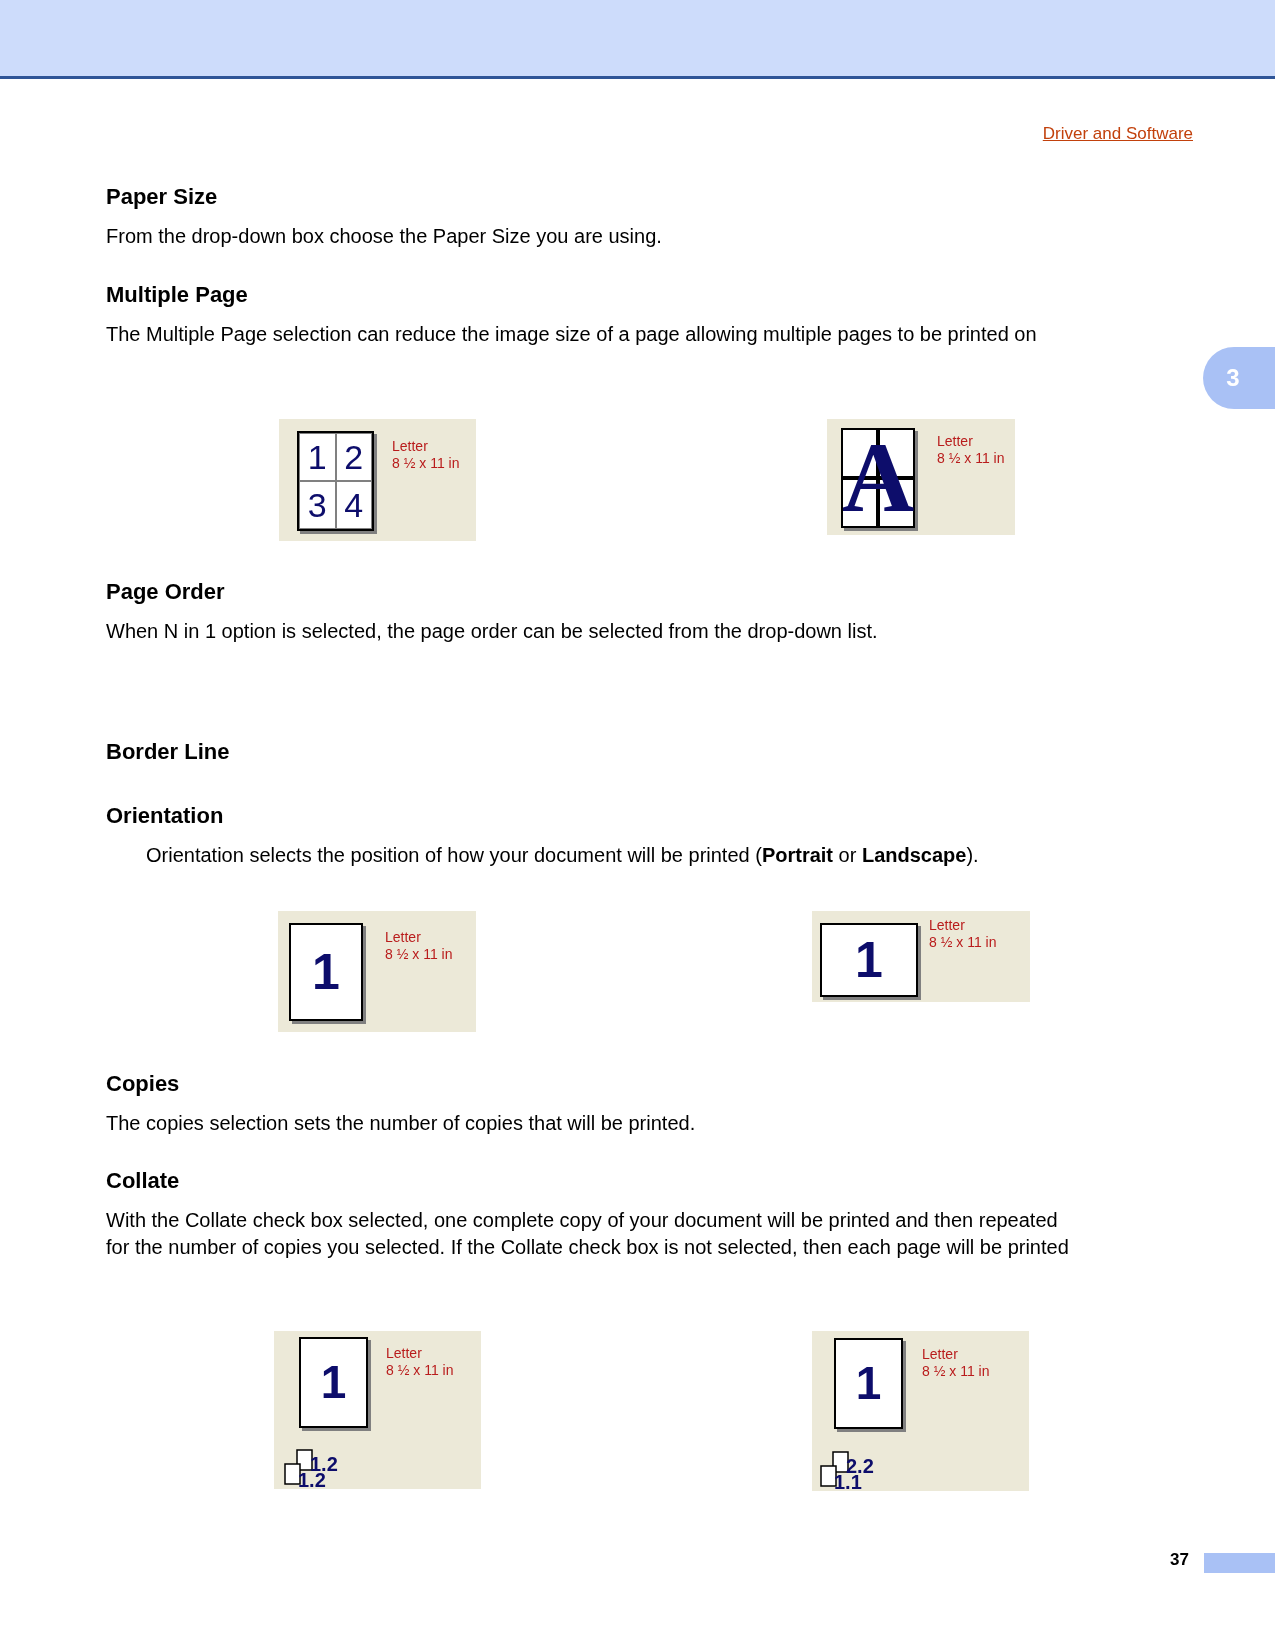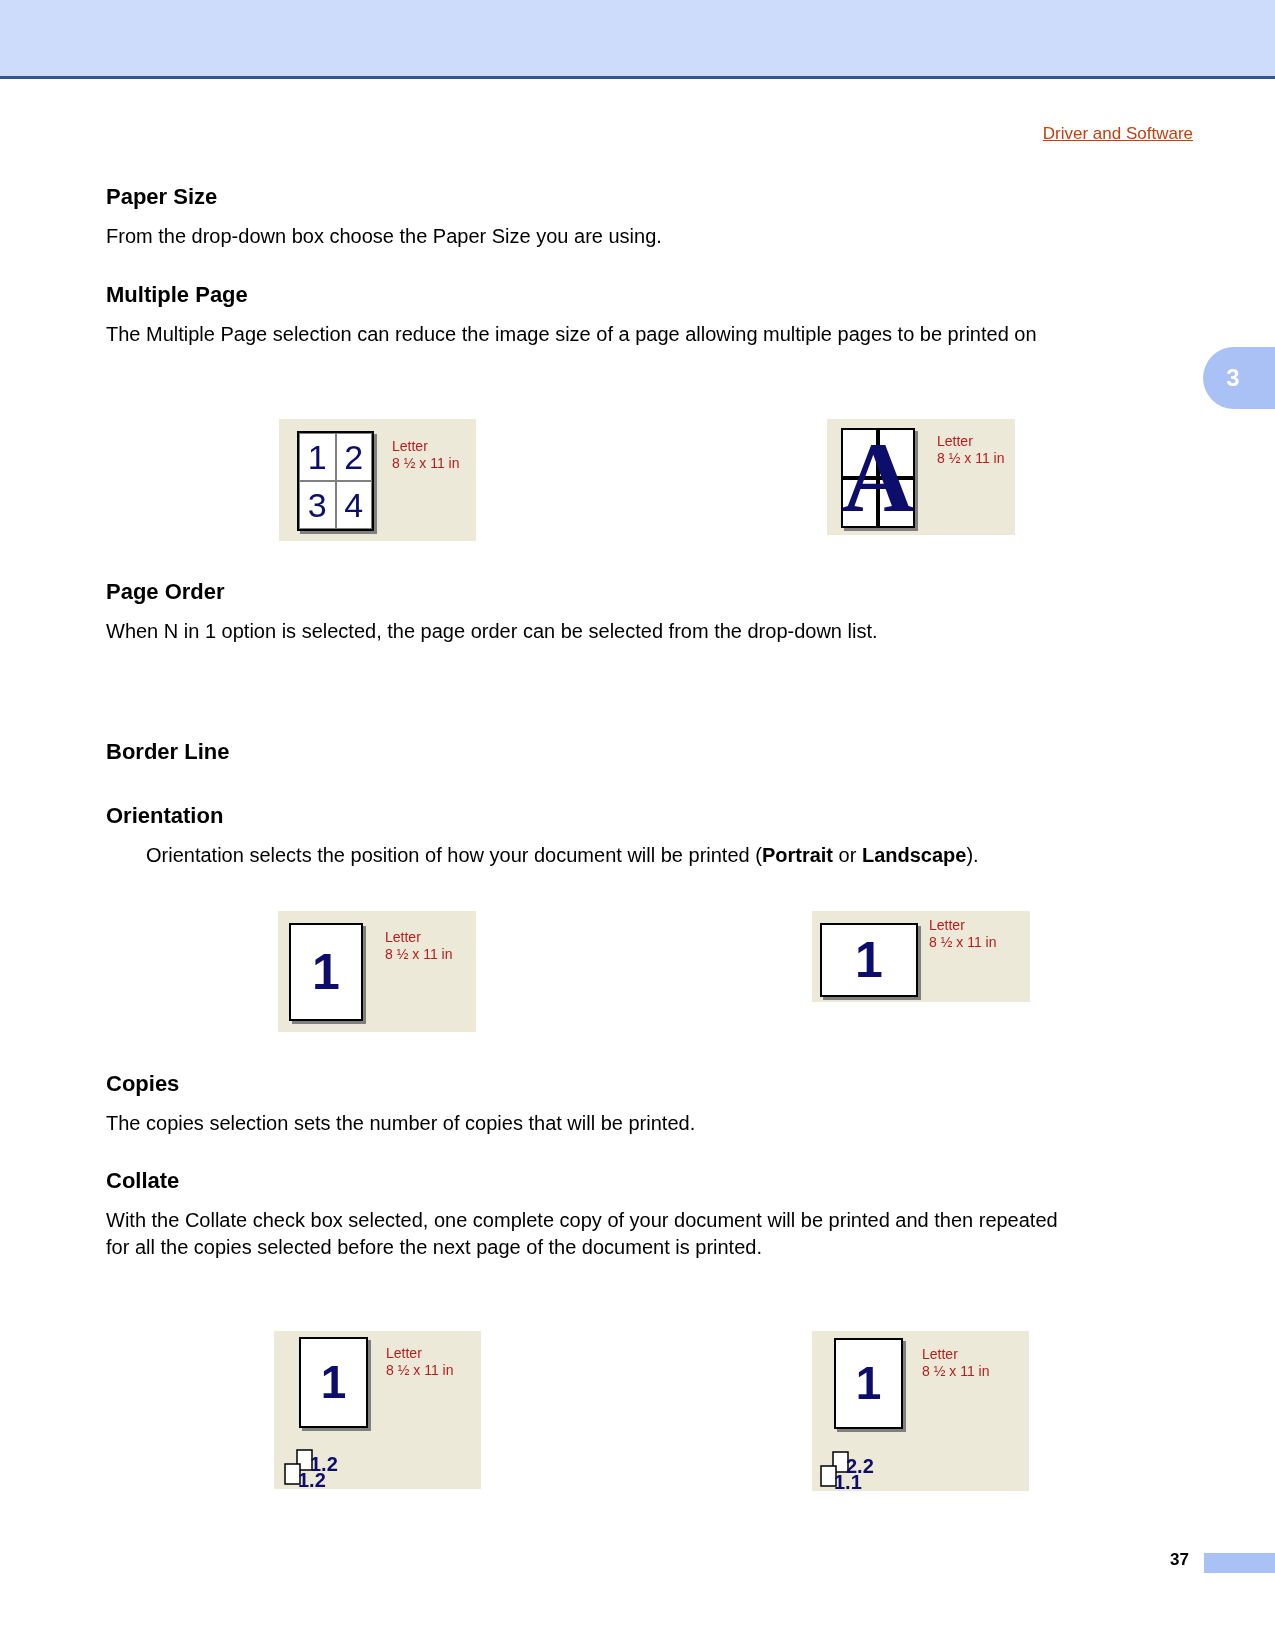--- a/index.html
+++ b/index.html
@@ -96,21 +96,21 @@
     <div>8 ½ x 11 in</div>
   </div>
 </div>
 
 <div class="section-heading" style="top:1071px;">Copies</div>
 <div class="para" style="top:1110px;">The copies selection sets the number of copies that will be printed.</div>
 
 <div class="section-heading" style="top:1168px;">Collate</div>
 <div class="para" style="top:1207px;">
   <div>With the Collate check box selected, one complete copy of your document will be printed and then repeated</div>
-  <div>for all the copies selected before the next page of the document is printed.</div>
+  <div>for the number of copies you selected. If the Collate check box is not selected, then each page will be printed</div>
 </div>
 
 <div class="illus" style="left:274px; top:1331px; width:207px; height:158px;">
   <div class="sheet" style="left:25px; top:6px; width:65px; height:87px;">
     <div class="big-num" style="left:0; top:20px; width:65px; font-size:46px; line-height:46px;">1</div>
   </div>
   <div class="paper-label" style="left:112px; top:14px;">
     <div>Letter</div>
     <div>8 ½ x 11 in</div>
   </div>

